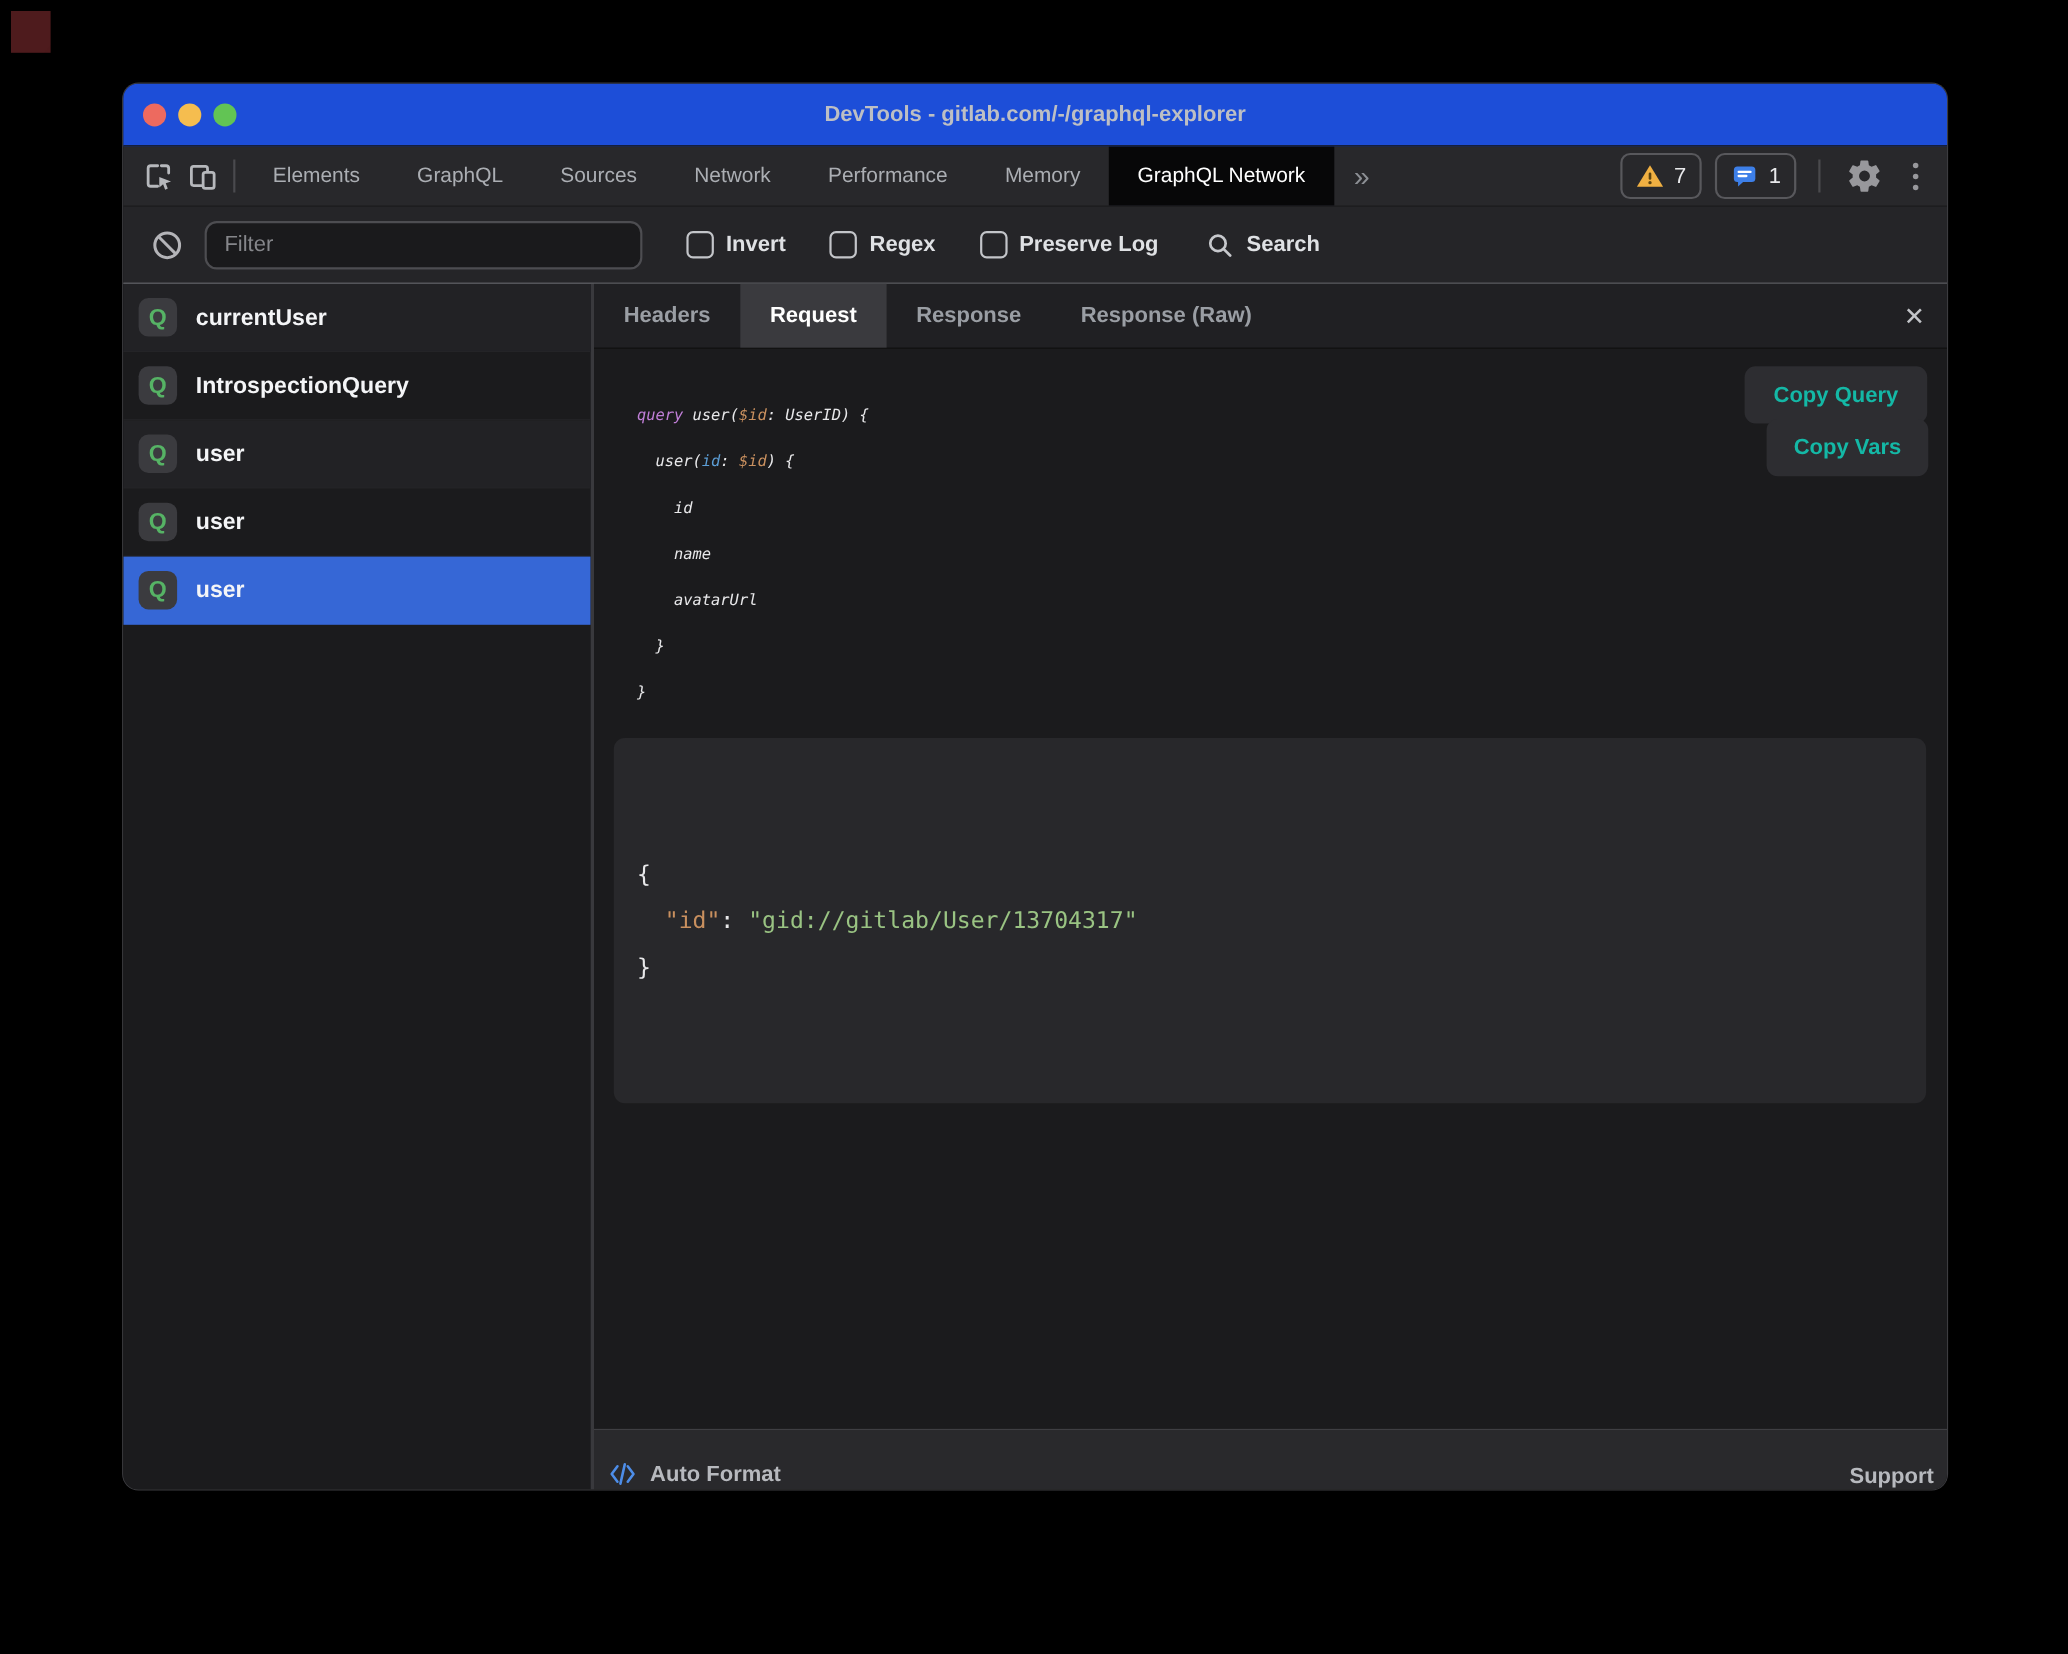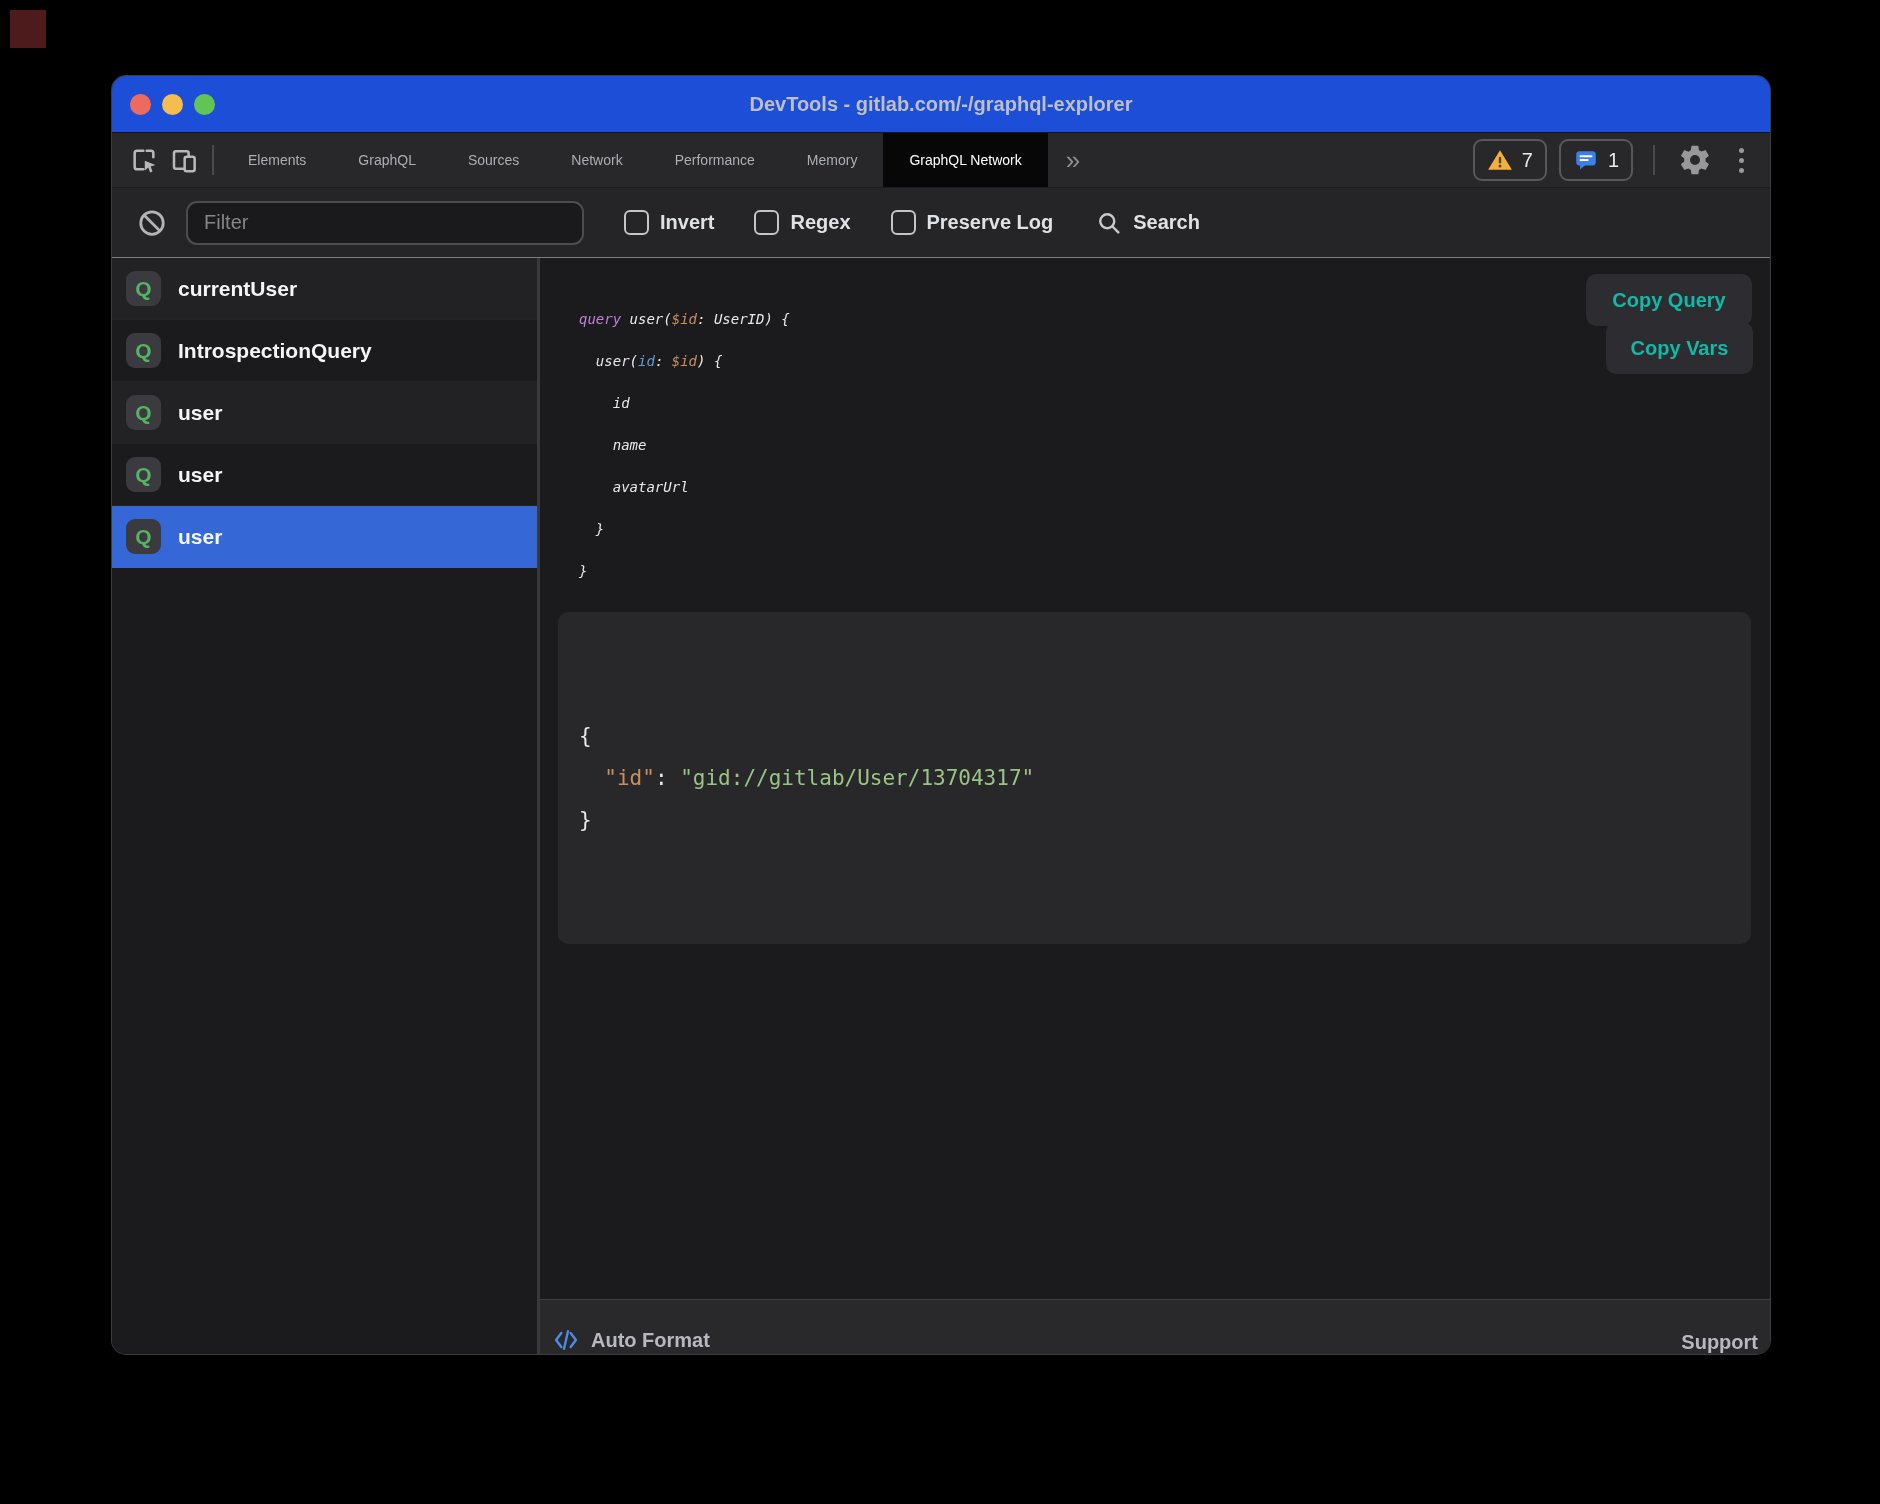--- a/index.html
+++ b/index.html
@@ -18,21 +18,21 @@
   .traffic{position:absolute;left:18px;top:0;height:56px;display:flex;align-items:center;gap:11px;}
   .tl{width:21px;height:21px;border-radius:50%;display:inline-block;}
   .tl.red{background:#ed6a5f;} .tl.yellow{background:#f5bd4f;} .tl.green{background:#62c454;}
   .title{flex:1;text-align:center;font-size:20px;font-weight:bold;color:#bdbfc4;}
 
   
   .tabrow{flex:0 0 54px;background:#28282b;display:flex;align-items:center;padding:0 14px 0 12px;}
   .icon-btn{display:flex;align-items:center;justify-content:center;width:40px;height:40px;cursor:pointer;}
   .vdiv{width:2px;height:30px;background:#4a4a4e;margin:0 8px;flex:0 0 2px;}
   .dtabs{display:flex;align-items:center;height:54px;}
-  .dtab{padding:0 26px;height:54px;display:flex;align-items:center;font-size:14px;color:#abaeb3;cursor:pointer;white-space:nowrap;}
+  .dtab{padding:0 26px;height:54px;display:flex;align-items:center;font-size:19px;color:#abaeb3;cursor:pointer;white-space:nowrap;}
   .dtab.active{background:#070708;color:#fff;font-weight:500;}
   .chevron{font-size:26px;color:#8c8f94;padding:0 18px;cursor:pointer;}
   .right-cluster{margin-left:auto;display:flex;align-items:center;gap:12px;}
   .badge{height:38px;border:2px solid #58585c;border-radius:9px;display:flex;align-items:center;
          gap:9px;padding:0 12px;color:#e8e9eb;font-size:20px;cursor:pointer;}
   .kebab{display:flex;flex-direction:column;gap:5px;padding:6px 12px;cursor:pointer;}
   .kebab i{width:5px;height:5px;border-radius:50%;background:#98989c;}
 
   
   .toolbar{flex:0 0 69px;background:#252528;border-top:1px solid #1c1c1e;border-bottom:1px solid #7b7c80;
@@ -214,20 +214,29 @@
             <span class="label">user</span>
           </div>
           <div class="srow selected">
             <span class="qbadge">Q</span>
             <span class="label">user</span>
           </div>
         </div>
     </aside>
 
     <section class="panel">
+      <div class="panel-tabs">
+        <div class="dtabs" id="panel-tabs" style="height:58px;">
+            <div class="ptab">Headers</div>
+            <div class="ptab active">Request</div>
+            <div class="ptab">Response</div>
+            <div class="ptab">Response (Raw)</div>
+          </div>
+        <span class="close-x">✕</span>
+      </div>
 
       <div class="panel-body">
         <button class="copy-btn copy-query">Copy Query</button>
         <button class="copy-btn copy-vars">Copy Vars</button>
         <div class="code" id="query-code"><div class="cline"><span class="tok tok-keyword">query</span><span class="tok tok-plain"> user(</span><span class="tok tok-variable">$id</span><span class="tok tok-plain">: UserID) {</span></div><div class="cline"><span class="tok tok-plain">  user(</span><span class="tok tok-property">id</span><span class="tok tok-plain">: </span><span class="tok tok-variable">$id</span><span class="tok tok-plain">) {</span></div><div class="cline"><span class="tok tok-plain">    id</span></div><div class="cline"><span class="tok tok-plain">    name</span></div><div class="cline"><span class="tok tok-plain">    avatarUrl</span></div><div class="cline"><span class="tok tok-plain">  }</span></div><div class="cline"><span class="tok tok-plain">}</span></div></div>
         <div class="vars-box">
           <div id="vars-code"><div class="cline"><span class="tok tok-plain">{</span></div><div class="cline"><span class="tok tok-plain">  </span><span class="tok tok-variable">"id"</span><span class="tok tok-plain">: </span><span class="tok tok-string">"gid://gitlab/User/13704317"</span></div><div class="cline"><span class="tok tok-plain">}</span></div></div>
         </div>
       </div>
 

